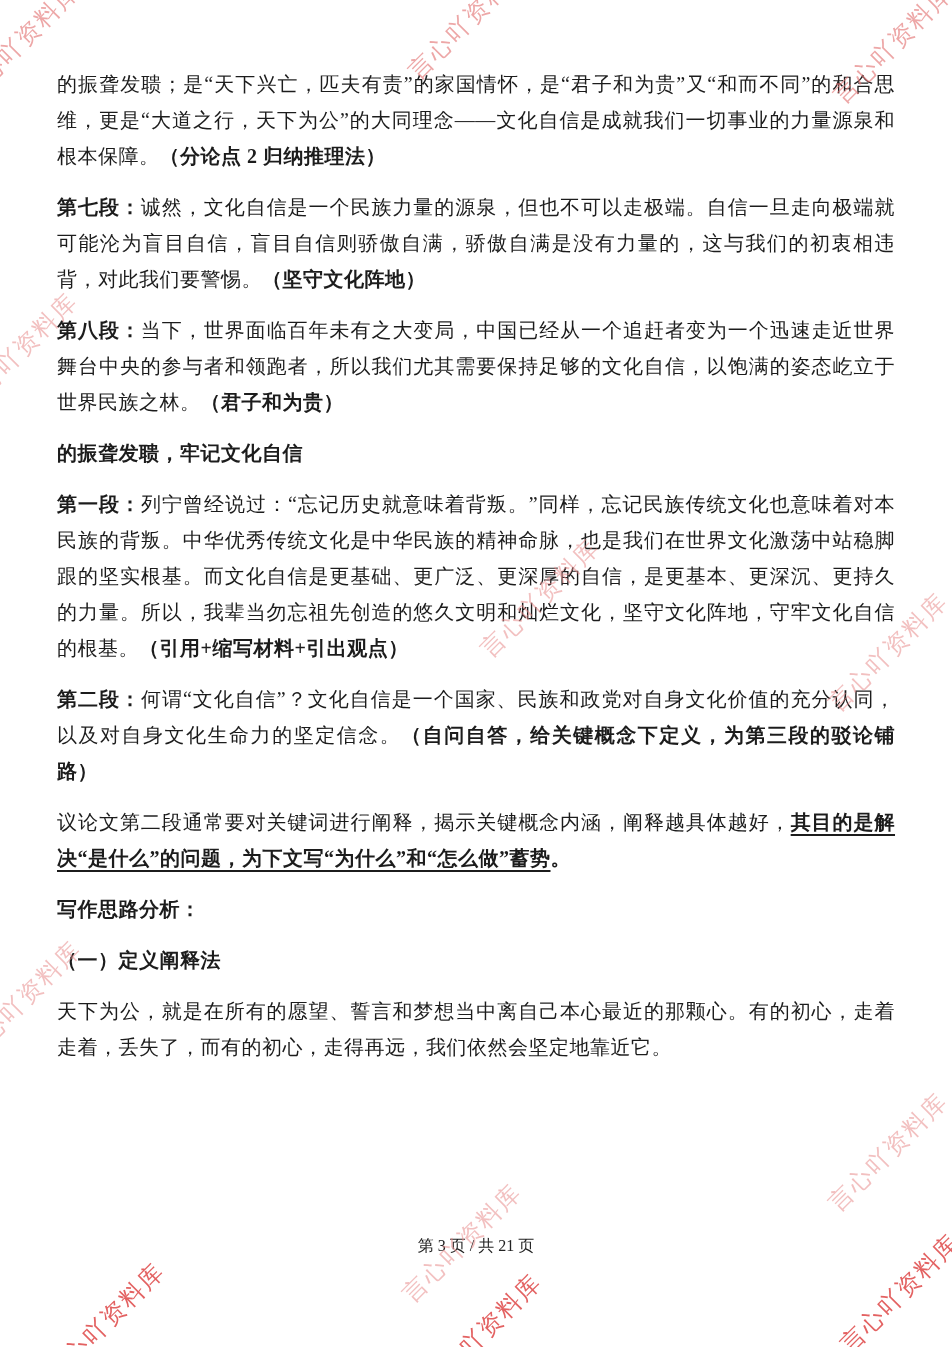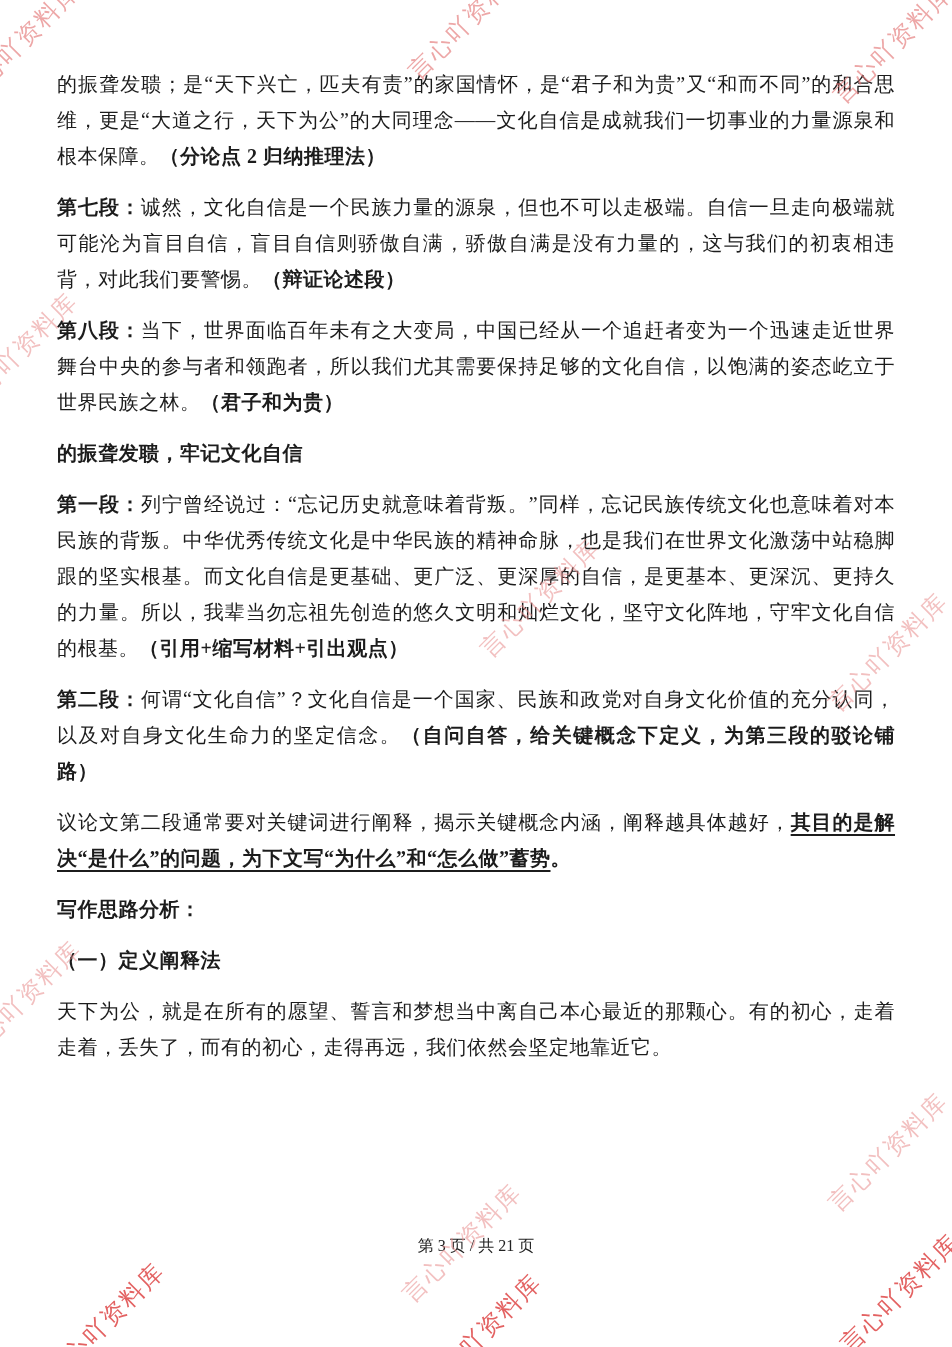--- a/index.html
+++ b/index.html
@@ -55,21 +55,21 @@
   .wm-strong { color: rgba(222, 70, 70, 0.85); }
 </style>
 </head>
 <body>
 
 <div class="page">
 
   <div class="content">
 
   <p class="para first"><span>的振聋发聩；是“天下兴亡，匹夫有责”的家国情怀，是“君子和为贵”又“和而不同”的和合思维，更是“大道之行，天下为公”的大同理念——文化自信是成就我们一切事业的力量源泉和根本保障。</span><span class="bold">（分论点 2 归纳推理法）</span></p>
-      <p class="para"><span class="bold">第七段：</span><span>诚然，文化自信是一个民族力量的源泉，但也不可以走极端。自信一旦走向极端就可能沦为盲目自信，盲目自信则骄傲自满，骄傲自满是没有力量的，这与我们的初衷相违背，对此我们要警惕。</span><span class="bold">（辩证论述段）</span></p>
+      <p class="para"><span class="bold">第七段：</span><span>诚然，文化自信是一个民族力量的源泉，但也不可以走极端。自信一旦走向极端就可能沦为盲目自信，盲目自信则骄傲自满，骄傲自满是没有力量的，这与我们的初衷相违背，对此我们要警惕。</span><span class="bold">（坚守文化阵地）</span></p>
       <p class="para"><span class="bold">第八段：</span><span>当下，世界面临百年未有之大变局，中国已经从一个追赶者变为一个迅速走近世界舞台中央的参与者和领跑者，所以我们尤其需要保持足够的文化自信，以饱满的姿态屹立于世界民族之林。</span><span class="bold">（君子和为贵）</span></p>
       <p class="para"><span class="bold">的振聋发聩，牢记文化自信</span></p>
       <p class="para"><span class="bold">第一段：</span><span>列宁曾经说过：“忘记历史就意味着背叛。”同样，忘记民族传统文化也意味着对本民族的背叛。中华优秀传统文化是中华民族的精神命脉，也是我们在世界文化激荡中站稳脚跟的坚实根基。而文化自信是更基础、更广泛、更深厚的自信，是更基本、更深沉、更持久的力量。所以，我辈当勿忘祖先创造的悠久文明和灿烂文化，坚守文化阵地，守牢文化自信的根基。</span><span class="bold">（引用+缩写材料+引出观点）</span></p>
       <p class="para"><span class="bold">第二段：</span><span>何谓“文化自信”？文化自信是一个国家、民族和政党对自身文化价值的充分认同，以及对自身文化生命力的坚定信念。</span><span class="bold">（自问自答，给关键概念下定义，为第三段的驳论铺路）</span></p>
       <p class="para"><span>议论文第二段通常要对关键词进行阐释，揭示关键概念内涵，阐释越具体越好，</span><span class="bold underline">其目的是解决“是什么”的问题，为下文写“为什么”和“怎么做”蓄势</span><span class="bold">。</span></p>
       <p class="para"><span class="bold">写作思路分析：</span></p>
       <p class="para"><span class="bold">（一）定义阐释法</span></p>
       <p class="para"><span>天下为公，就是在所有的愿望、誓言和梦想当中离自己本心最近的那颗心。有的初心，走着走着，丢失了，而有的初心，走得再远，我们依然会坚定地靠近它。</span></p>
     </div>
 

